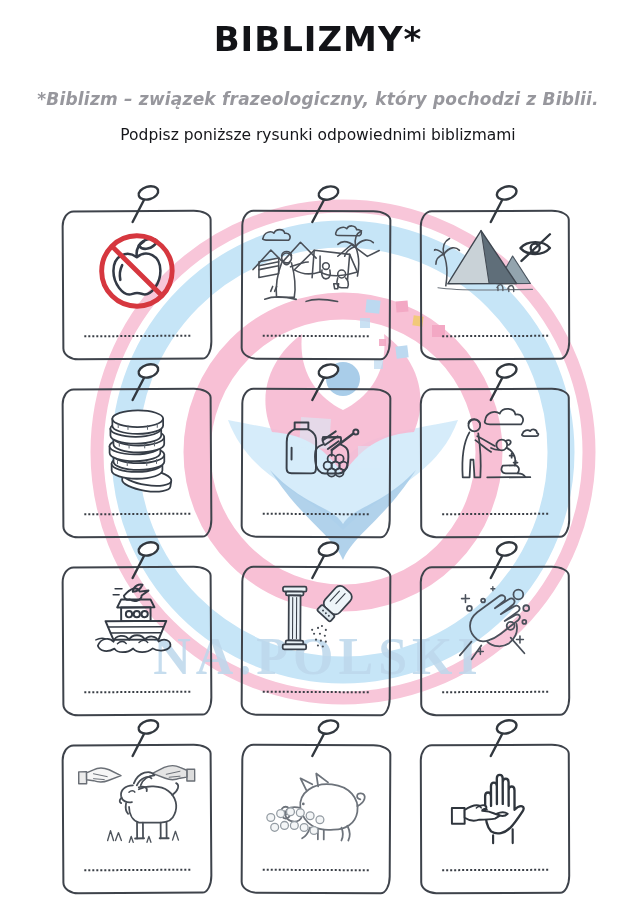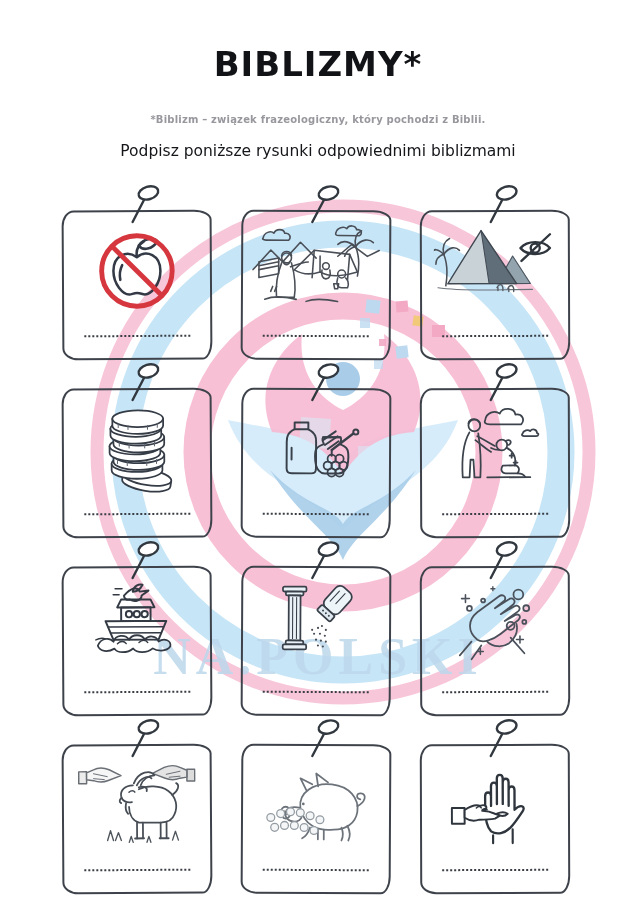--- a/index.html
+++ b/index.html
@@ -10,26 +10,26 @@
   
   .watermark{position:absolute;inset:0;z-index:0;pointer-events:none;}
   .wm-text{
     position:absolute;top:627px;left:0;right:0;text-align:center;
     font-family:"Liberation Serif", serif;font-weight:700;
     font-size:52px;letter-spacing:5px;color:#bdd8ec;opacity:.85;
   }
   
   .header{position:relative;z-index:1;text-align:center;}
   .title{
-    margin:0;padding-top:44px;font-size:34px;font-weight:800;
+    margin:0;padding-top:19px;font-size:34px;font-weight:800;
     letter-spacing:1px;color:#121317;
   }
   .subtitle{
-    margin:0;margin-top:30px;font-size:10px;font-weight:600;
-    color:#97979d;letter-spacing:.2px;
+    margin:0;margin-top:30px;font-size:17px;font-weight:600;
+    color:#97979d;letter-spacing:.2px;font-style:italic;
   }
   .instruction{
     margin:0;margin-top:17px;font-size:15.5px;font-weight:400;color:#15161a;
   }
   
   .grid{
     position:absolute;left:62px;top:210px;z-index:1;
     display:grid;grid-template-columns:repeat(3,150px);
     column-gap:29px;row-gap:28px;
   }

